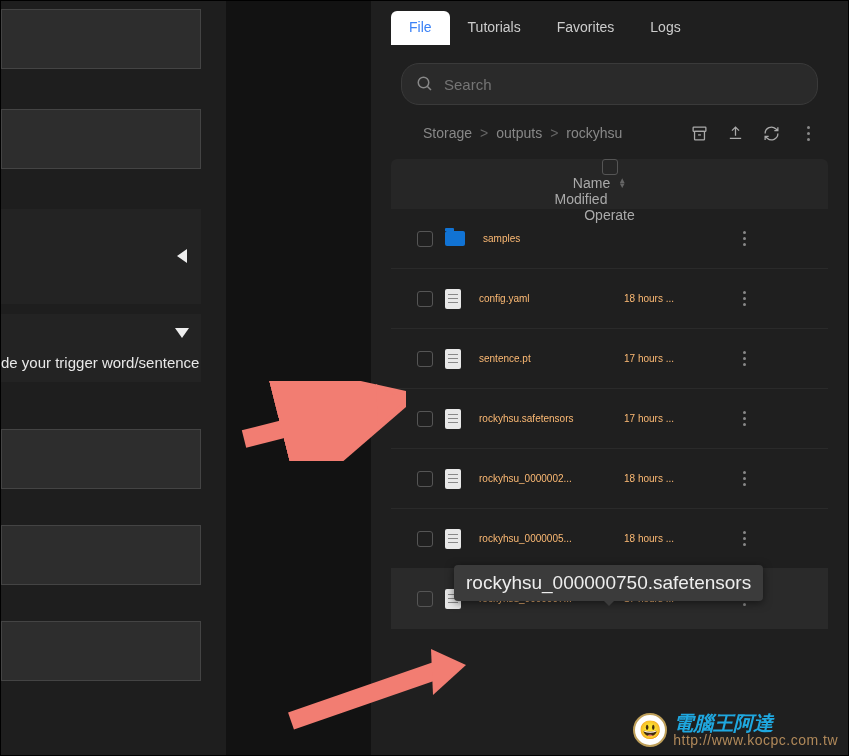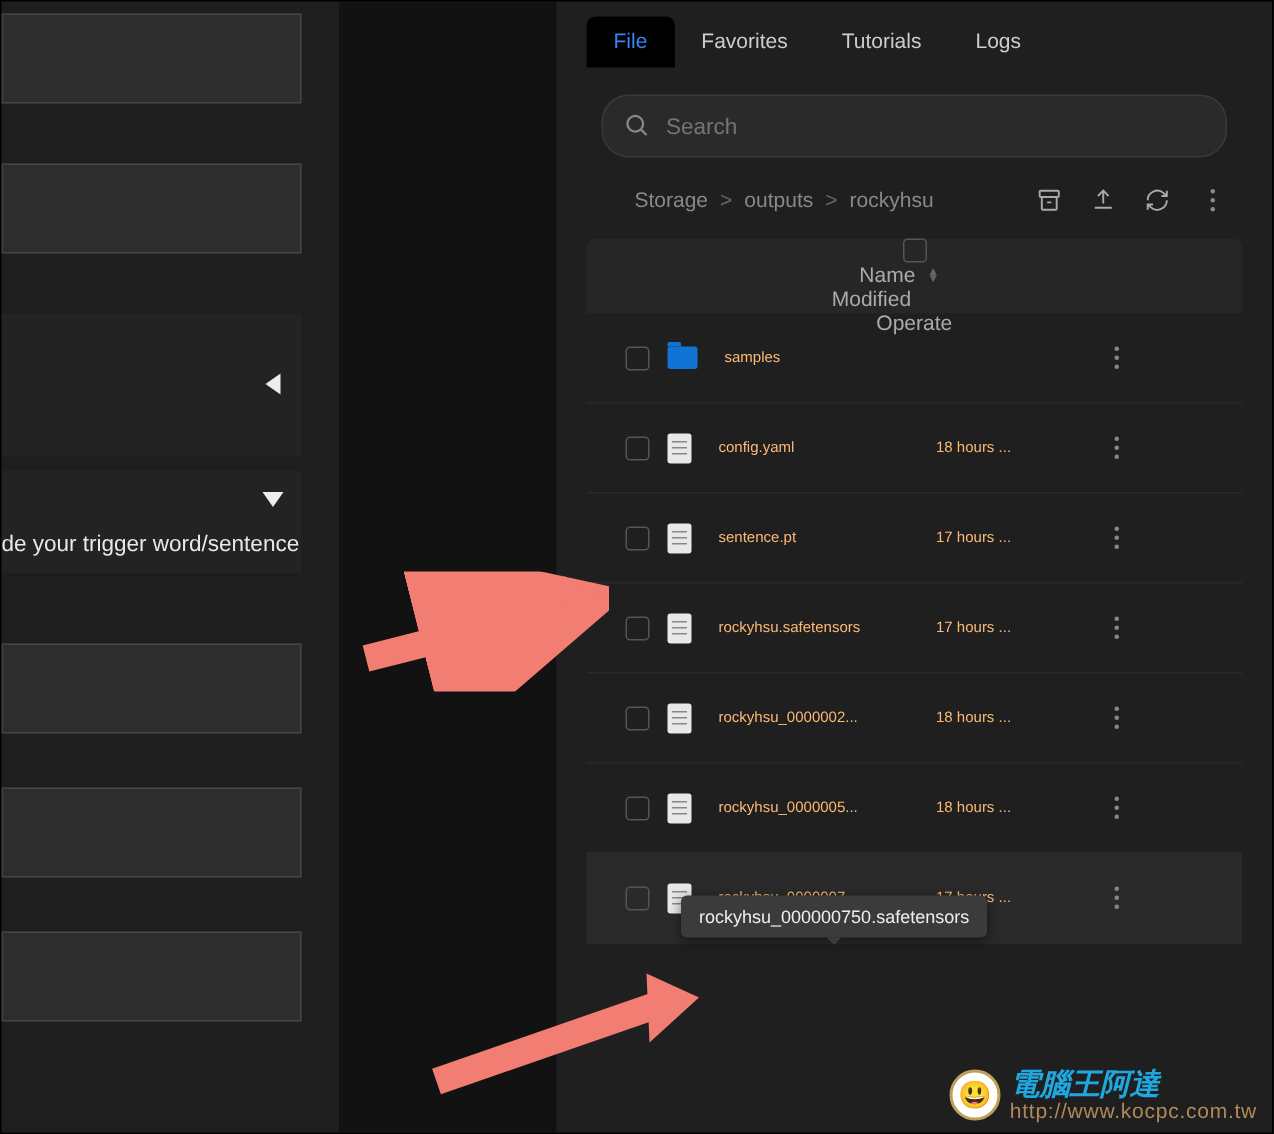--- a/index.html
+++ b/index.html
@@ -61,21 +61,21 @@
     height: 44px;
     align-items: center;
   }
   .tab {
     padding: 8px 18px 10px 18px;
     font-size: 14px;
     color: #ccc;
     cursor: pointer;
     border-radius: 6px 6px 0 0;
   }
-  .tab.active { color: #3b82f6; background: #000000; text-align: center; }
+  .tab.active { color: #3b82f6; background: #ffffff; text-align: center; }
   .search-row {
     padding: 18px 30px 0 30px;
   }
   .search-box {
     width: 100%;
     background: #2a2a2a;
     border: 1px solid #3a3a3a;
     border-radius: 18px;
     height: 42px;
     display:flex; align-items:center;
@@ -129,24 +129,23 @@
   .file-icon::before,.file-icon::after{
     content:"";position:absolute;left:3px;right:3px;height:1.5px;background:#888;
   }
   .file-icon::before{top:5px;}
   .file-icon::after{top:9px; box-shadow: 0 4px 0 #888;}
   .dots-v { display:flex;flex-direction:column;gap:3px;align-items:center;justify-content:center;width:20px;height:20px;cursor:pointer;}
   .dots-v span{width:3px;height:3px;background:#888;border-radius:50%;}
   .tooltip {
     position:absolute;
     background:#3b3b3b;color:#eee;
-    font-size:12px; padding:7px 12px; border-radius:4px;
+    font-size:19px; padding:7px 12px; border-radius:4px;
     white-space:nowrap;
     box-shadow: 0 2px 8px rgba(0,0,0,.5);
-    margin-top: 32px;
   }
   .tooltip::after{
     content:"";position:absolute;bottom:-5px;left:50%;transform:translateX(-50%);
     border-left:5px solid transparent;border-right:5px solid transparent;border-top:5px solid #3b3b3b;
   }
   
   .arrow {
     position:absolute; pointer-events:none;
   }
   .ic { width:18px;height:18px; display:inline-flex; align-items:center; justify-content:center;}
@@ -172,22 +171,22 @@
   <div class="field-box" style="left:0;top:524px;width:200px;height:60px;"></div>
   <div class="field-box" style="left:0;top:620px;width:200px;height:60px;"></div>
 </div>
 
 <div class="middle-gap"></div>
 
 <div class="right-panel">
 
   <div class="tabs" id="tabs">
       <div class="tab active">File</div>
+      <div class="tab">Tutorials</div>
       <div class="tab">Favorites</div>
-      <div class="tab">Tutorials</div>
       <div class="tab">Logs</div>
     </div>
 
   <div class="search-row">
     <div class="search-box">
       <span class="ic">
         <svg width="18" height="18" viewBox="0 0 24 24" fill="none" stroke="#888" stroke-width="2">
             <circle cx="10" cy="10" r="7"></circle>
             <line x1="20" y1="20" x2="15" y2="15"></line>
           </svg>

